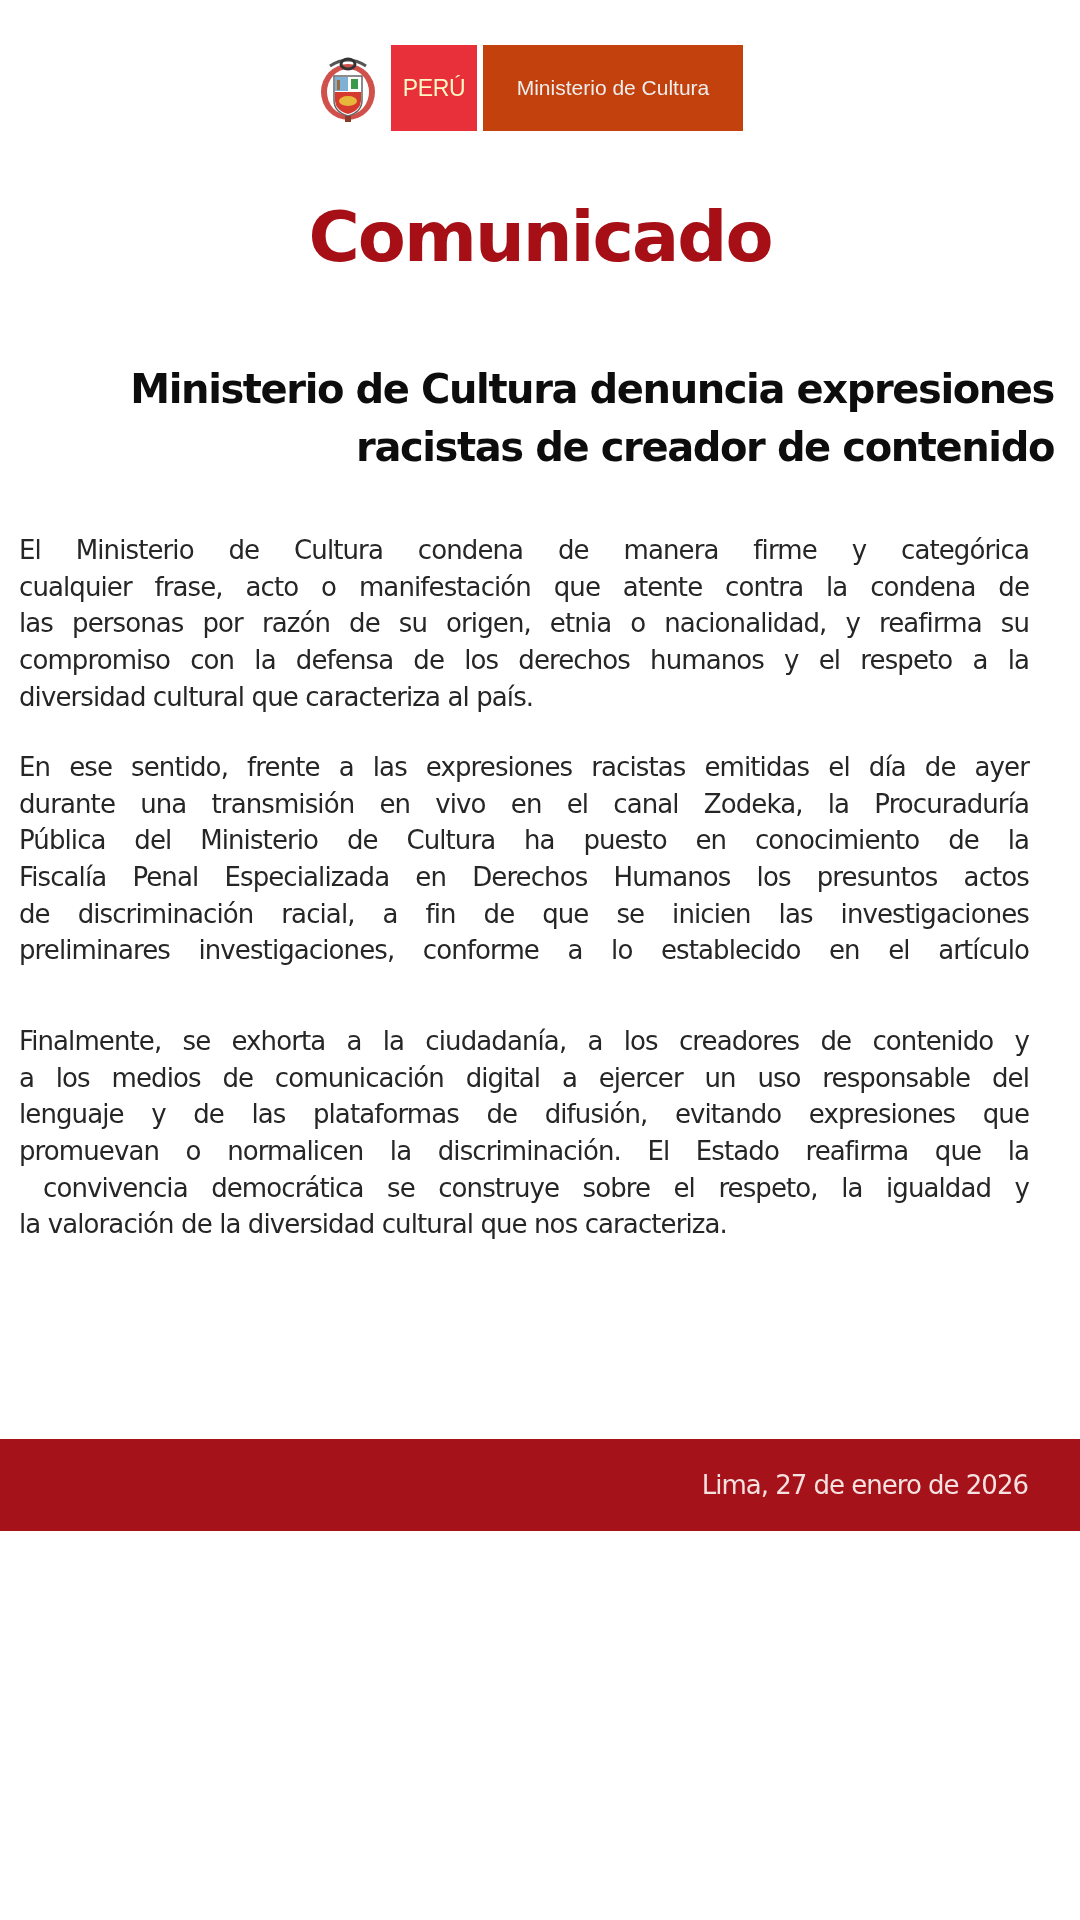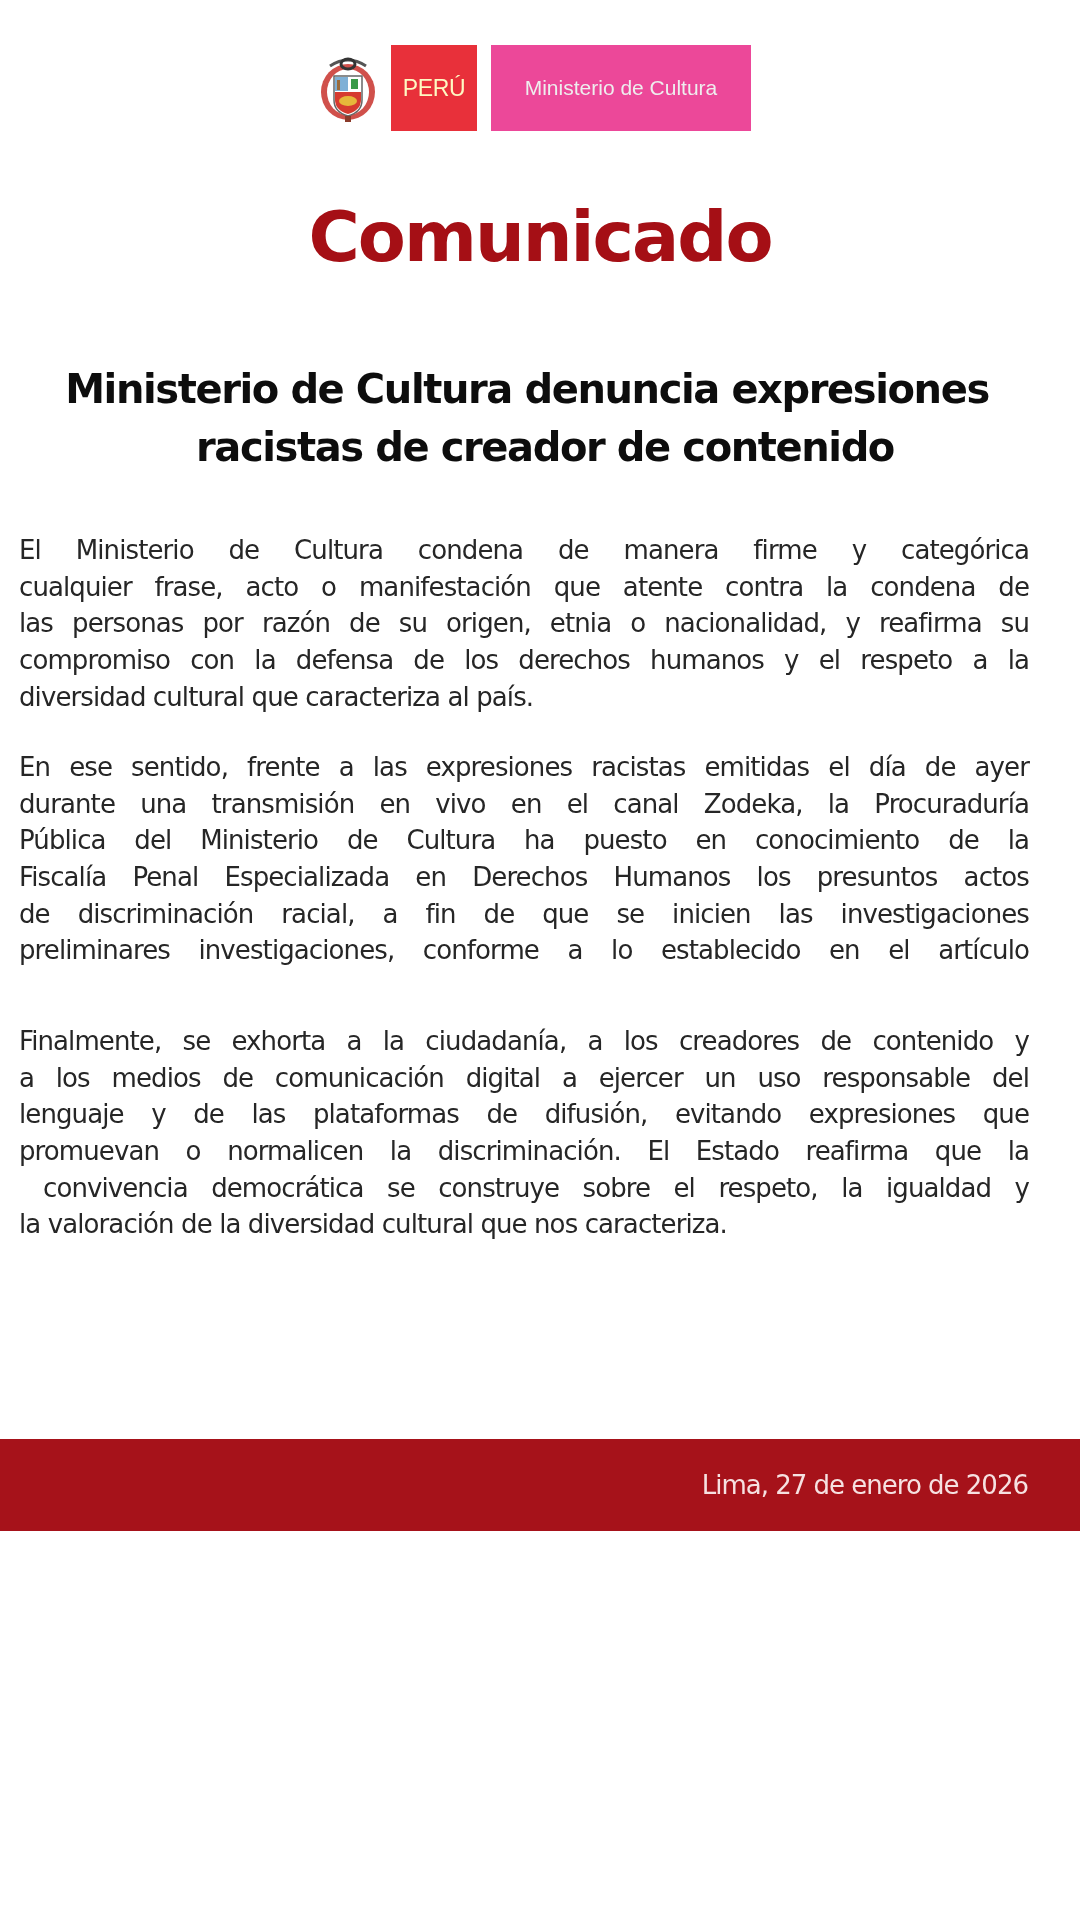--- a/index.html
+++ b/index.html
@@ -7,31 +7,31 @@
          font-family: "DejaVu Sans", "Liberation Sans", sans-serif; color: #222222; }
   .abs { position: absolute; }
 
   
   .logo { left: 318px; top: 45px; height: 86px; display: flex; align-items: center; }
   .coat { width: 60px; height: 72px; margin-right: 13px; position: relative; }
   .peru-box { width: 86px; height: 86px; background: #e8303a; color: #fef9c3;
               display: flex; align-items: center; justify-content: center;
               font-family: "Liberation Sans", sans-serif; font-size: 23px; letter-spacing: -0.3px; }
   .gap { width: 6px; height: 86px; background: #fff; }
-  .min-box { width: 260px; height: 86px; background: #ec4899; color: #eeeeee;
+  .min-box { width: 260px; height: 86px; background: #c2410c; color: #eeeeee;
              display: flex; align-items: center; justify-content: center;
-             font-family: "Liberation Sans", sans-serif; font-size: 21px; margin-left: 8px; }
+             font-family: "Liberation Sans", sans-serif; font-size: 21px; }
 
   
   .title { left: 0; width: 1080px; top: 192px; text-align: center;
            font-family: "DejaVu Sans", sans-serif; font-weight: bold; font-size: 70px;
            color: #a50f15; letter-spacing: -2px; line-height: 90px; }
 
   
-  .headline { left: 0; width: 1054px; top: 360px; text-align: center;
+  .headline { left: 0; width: 1054px; top: 360px; text-align: right;
               font-family: "DejaVu Sans", sans-serif; font-weight: bold; font-size: 40px;
               color: #0d0d0d; letter-spacing: -1.4px; line-height: 58px; }
   .headline .l2 { padding-left: 36px; }
 
   
   .para { left: 19px; width: 1010px; font-family: "DejaVu Sans", sans-serif;
           font-size: 26px; letter-spacing: -0.9px; color: #262626; }
   .line { height: 36.7px; line-height: 36.7px; text-align: justify; text-align-last: justify;
           white-space: nowrap; overflow: visible; }
   .line.last { text-align-last: left; }

